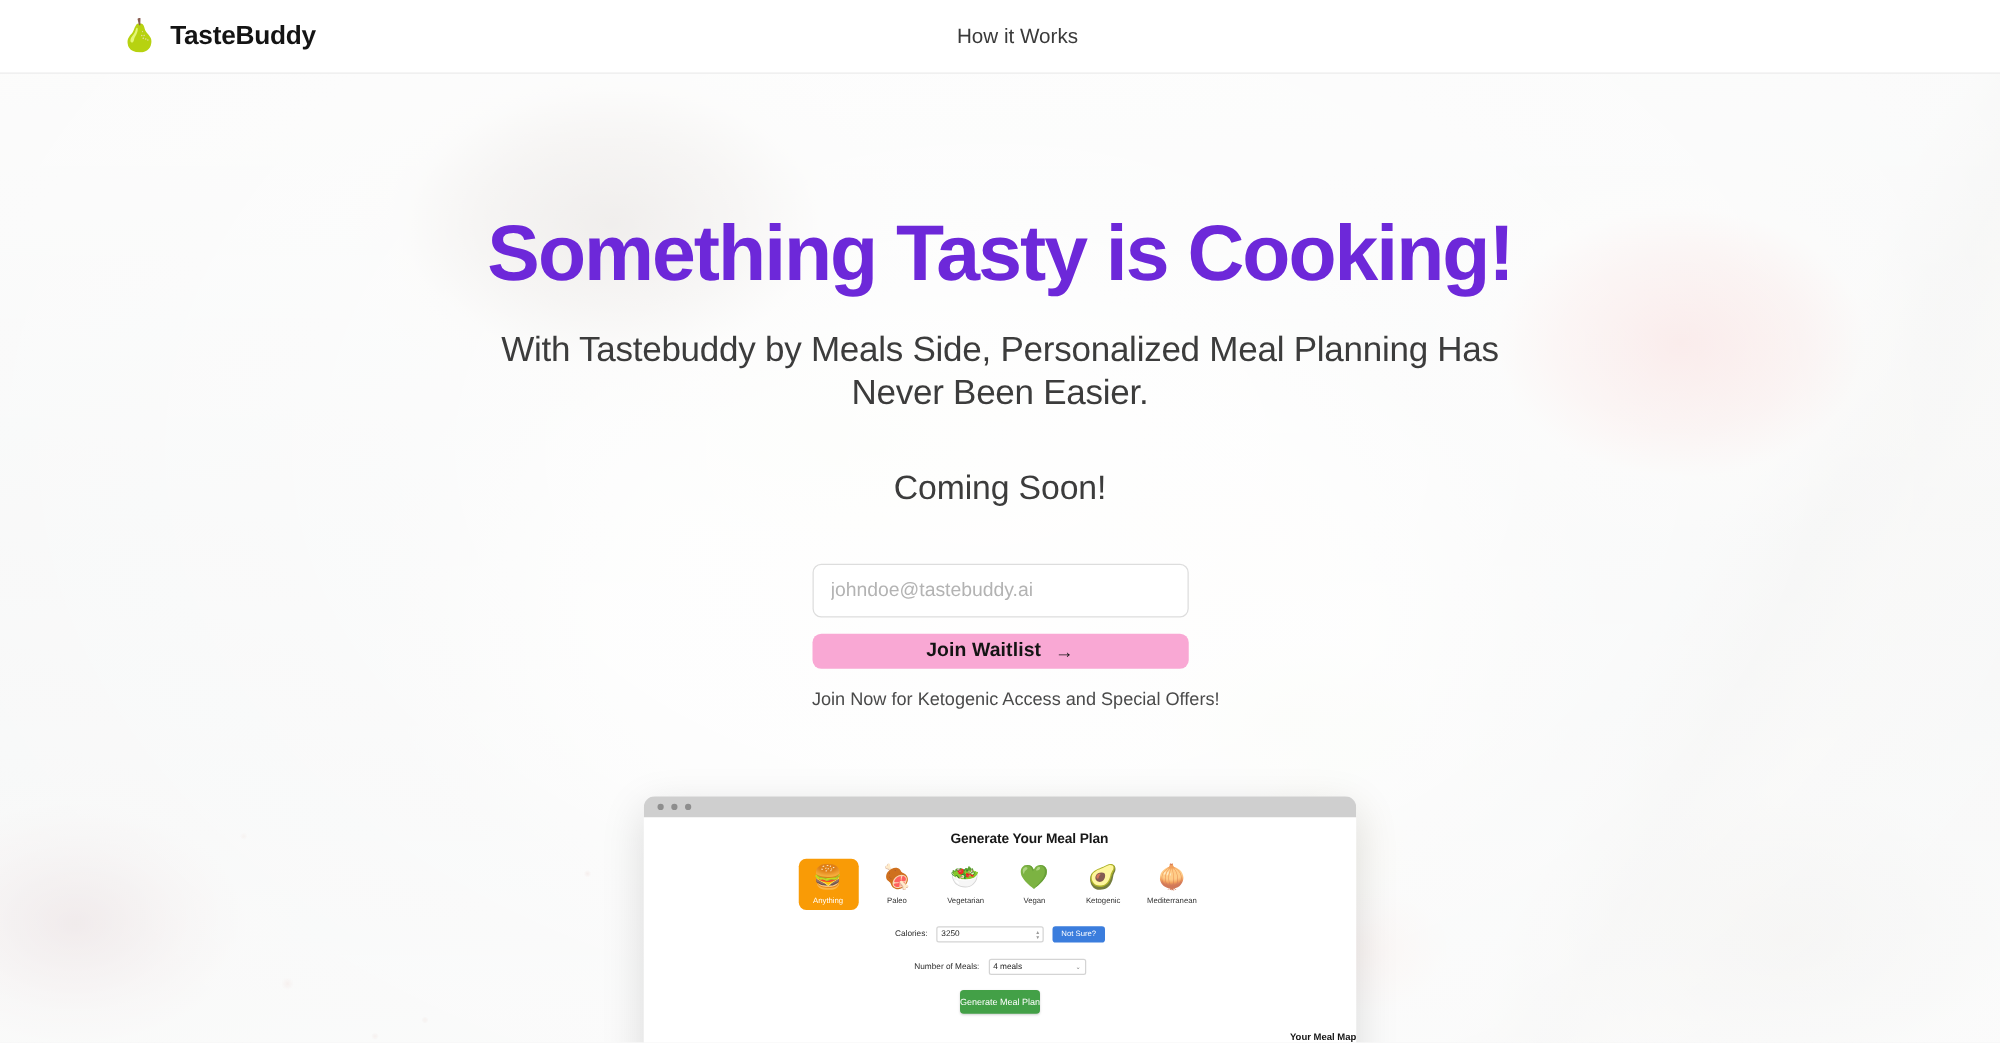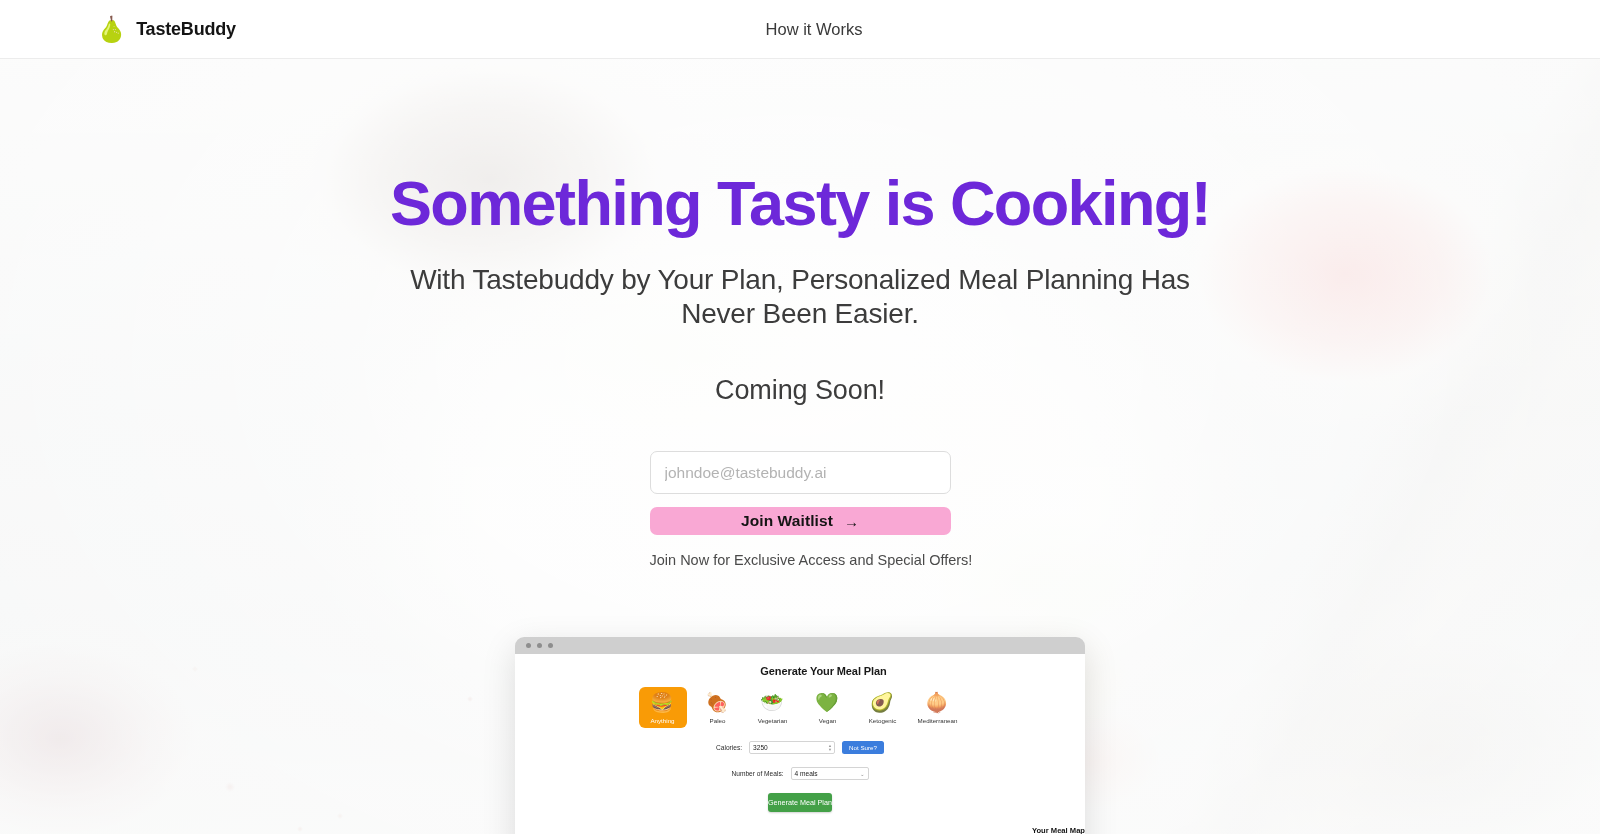--- a/index.html
+++ b/index.html
@@ -31,21 +31,21 @@
     margin-left: 96px;
     cursor: pointer;
     text-decoration: none;
   }
   .brand-logo {
     font-size: 25px;
     line-height: 1;
     filter: saturate(1.05);
   }
   .brand-name {
-    font-size: 18px;
+    font-size: 21px;
     font-weight: bold;
     color: #141414;
     letter-spacing: -0.2px;
   }
   .nav-links {
     position: absolute;
     left: 50%;
     transform: translateX(-50%);
     display: flex;
     gap: 34px;
@@ -347,30 +347,30 @@
   </div>
 </div>
 
 <div class="hero">
   <div class="hero-bg"></div>
   <div class="hero-wash"></div>
   <div class="hero-grain"></div>
 
   <div class="hero-content">
     <h1 class="hero-title">Something Tasty is Cooking!</h1>
-    <p class="hero-sub">With Tastebuddy by Your Plan, Personalized Meal Planning Has Never Been Easier.</p>
+    <p class="hero-sub">With Tastebuddy by Meals Side, Personalized Meal Planning Has Never Been Easier.</p>
     <p class="hero-soon">Coming Soon!</p>
 
     <div class="signup">
       <input class="email-input" type="email" placeholder="johndoe@tastebuddy.ai" style="">
       <button class="join-btn">
         <span>Join Waitlist</span>
         <span class="arrow">→</span>
       </button>
-      <div class="signup-note">Join Now for Exclusive Access and Special Offers!</div>
+      <div class="signup-note">Join Now for Ketogenic Access and Special Offers!</div>
     </div>
   </div>
 
   <div class="mockup">
     <div class="mockup-bar">
       <span class="dot"></span>
       <span class="dot"></span>
       <span class="dot"></span>
     </div>
 

